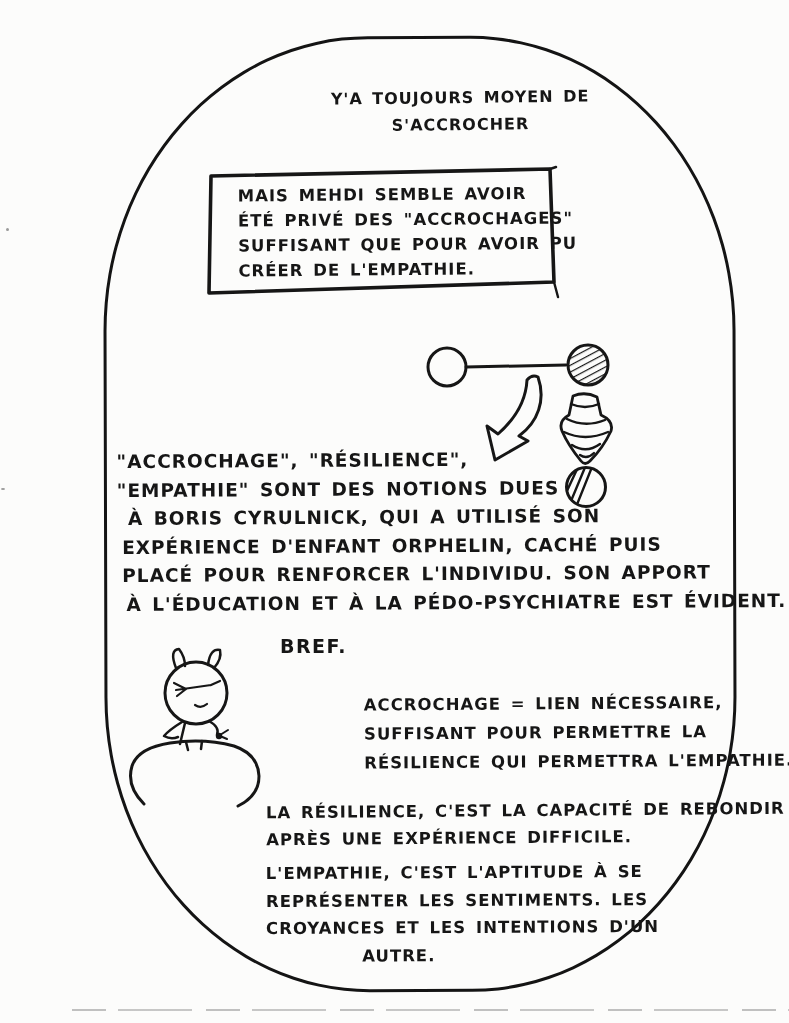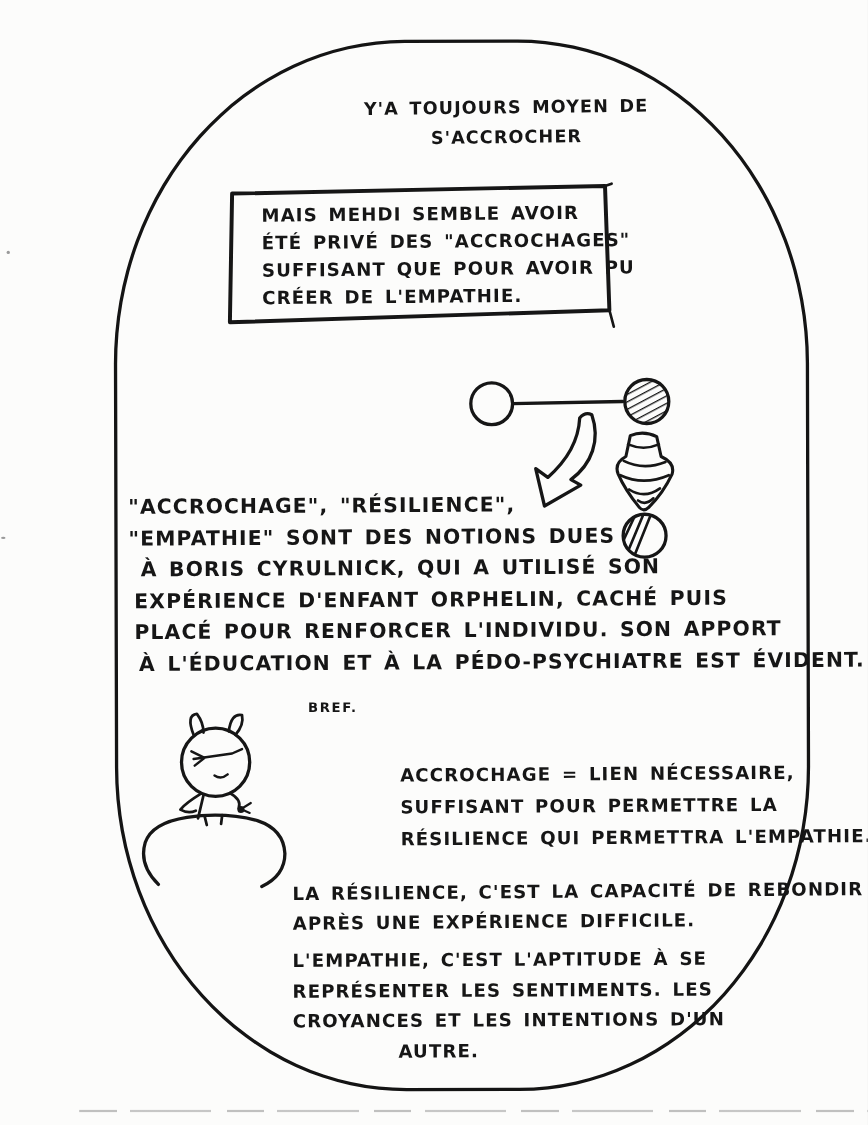--- a/index.html
+++ b/index.html
@@ -39,21 +39,21 @@
   #curved-arrow{position:absolute;left:468px;top:372px;}
   #spinning-top{position:absolute;left:556px;top:391px;}
   #hatched-ball{position:absolute;left:562px;top:463px;}
   #devil{position:absolute;left:122px;top:636px;}
   
   #main-paragraph{left:117px;top:446px;font-size:18.5px;line-height:28.5px;transform:rotate(-0.35deg);}
   #main-paragraph .line:nth-child(3){margin-left:11px;}
   #main-paragraph .line:nth-child(4){margin-left:5px;}
   #main-paragraph .line:nth-child(5){margin-left:5px;}
   #main-paragraph .line:nth-child(6){margin-left:9px;}
-  #bref{left:280px;top:637px;font-size:12px;letter-spacing:1.5px;}
+  #bref{left:280px;top:637px;font-size:19px;letter-spacing:1.5px;}
   #def-accrochage{left:364px;top:689px;font-size:16.5px;line-height:29px;transform:rotate(-0.4deg);}
   #def-resilience{left:266px;top:797px;font-size:16.5px;line-height:27px;transform:rotate(-0.5deg);}
   #def-empathie{left:266px;top:859px;font-size:16.5px;line-height:27.5px;transform:rotate(-0.3deg);}
   #def-empathie .line:nth-child(4){margin-left:96px;}
   svg{display:block;}
   .ink{stroke:#161616;fill:none;stroke-linecap:round;stroke-linejoin:round;}
   
   #scan-line{
     position:absolute;left:72px;top:1009px;width:717px;height:2px;opacity:.55;
     background:repeating-linear-gradient(90deg,#8f8f8f 0 34px,transparent 34px 46px,#9b9b9b 46px 120px,transparent 120px 134px);

